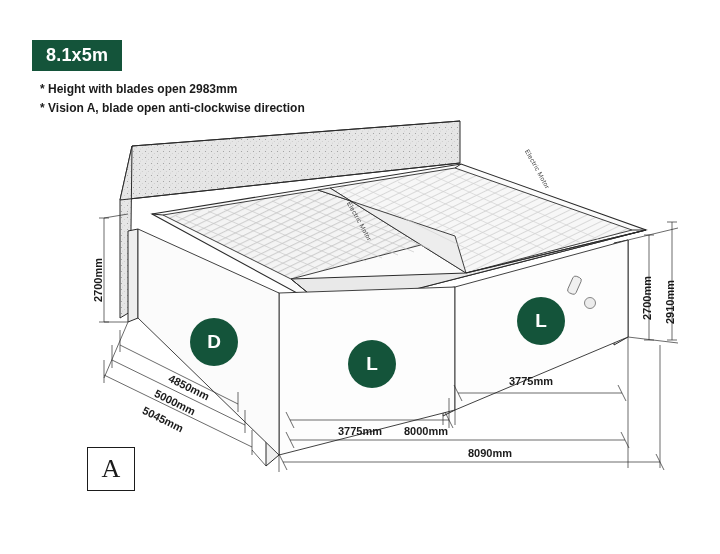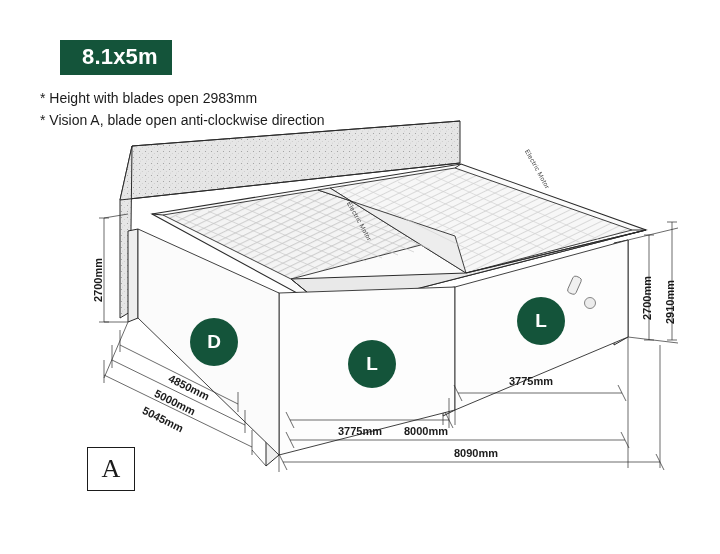--- a/index.html
+++ b/index.html
@@ -7,31 +7,31 @@
     width:720px;height:554px;
     background:#ffffff;
     font-family:"Liberation Sans", sans-serif;
     overflow:hidden;
     position:relative;
   }
   #stage{position:absolute;inset:0;}
   svg#drawing{position:absolute;left:0;top:0;width:720px;height:554px;}
 
   .title-badge{
-    position:absolute;left:60px;top:40px;
+    position:absolute;left:32px;top:40px;
     background:#14543a;color:#ffffff;
-    font-size:22px;font-weight:bold;
-    padding:6px 14px 7px 22px;
+    font-size:18px;font-weight:bold;
+    padding:6px 14px 7px 14px;
     letter-spacing:.2px;
     line-height:1;
   }
   .notes{
-    position:absolute;left:40px;top:88px;
-    color:#1b1b1b;font-size:14px;line-height:1.55;
-    font-weight:400;
+    position:absolute;left:40px;top:80px;
+    color:#1b1b1b;font-size:12px;line-height:1.55;
+    font-weight:700;
   }
   .notes div{white-space:nowrap;}
 
   .viewbox{
     position:absolute;left:87px;top:447px;
     width:48px;height:44px;
     border:1.6px solid #1b1b1b;
     box-sizing:border-box;
   }
   .viewbox span{
@@ -251,15 +251,15 @@
   <div class="dim vert" style="left:641px;top:320px;">2700mm</div>
   <div class="dim vert" style="left:664px;top:324px;">2910mm</div>
 
   <div class="dim" style="left:172px;top:372px;transform:rotate(26.5deg);transform-origin:0 0;">4850mm</div>
   <div class="dim" style="left:158px;top:387px;transform:rotate(26.5deg);transform-origin:0 0;">5000mm</div>
   <div class="dim" style="left:146px;top:404px;transform:rotate(26.5deg);transform-origin:0 0;">5045mm</div>
 
   <div class="dim" style="left:338px;top:425px;">3775mm</div>
   <div class="dim" style="left:509px;top:375px;">3775mm</div>
   <div class="dim" style="left:404px;top:425px;">8000mm</div>
-  <div class="dim" style="left:434px;top:447px;padding-left:20px;">8090mm</div>
+  <div class="dim" style="left:448px;top:447px;padding-left:20px;">8090mm</div>
 
 </div>
 
 </body></html>

